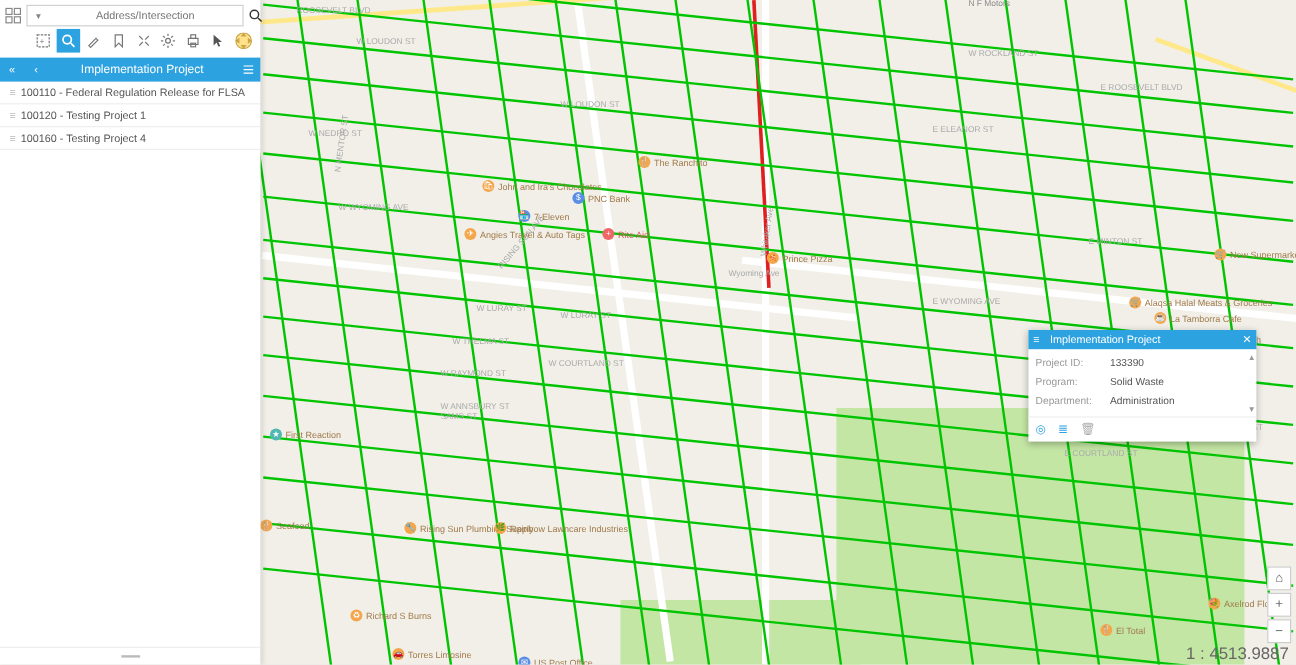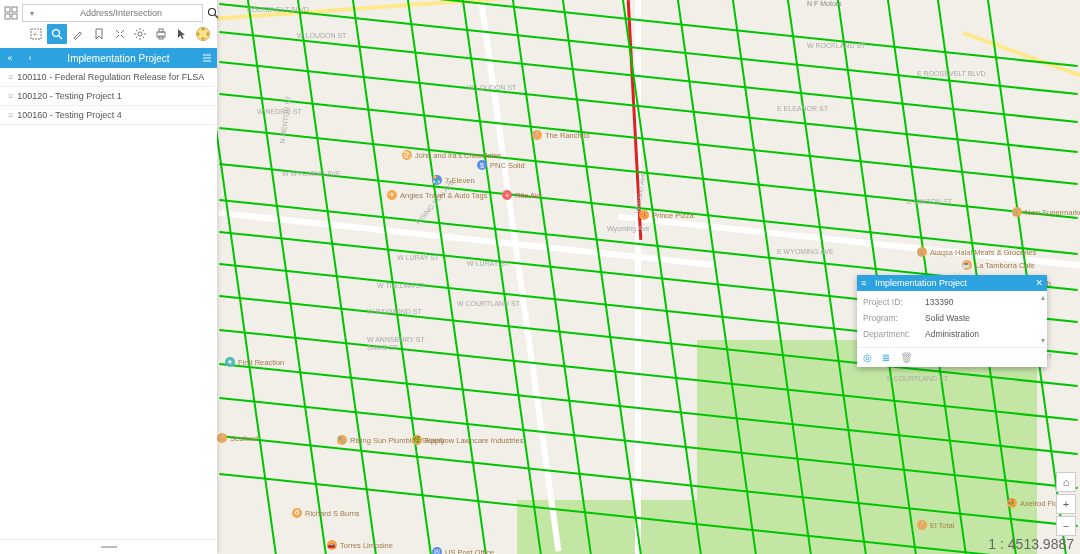--- a/index.html
+++ b/index.html
@@ -441,21 +441,21 @@
     <div class="street-label" style="left:200px;top:220px; transform:rotate(-50deg);">RISING SUN AVE</div>
     <div class="street-label" style="left:390px;top:225px;">Wyoming Ave</div>
     <div class="street-label" style="left:420px;top:210px;transform:rotate(-82deg);">Whitaker Ave</div>
 
     <div class="poi" style="left:185px;top:150px;">
         <span class="dot">🛍</span>
         <span>John and Ira's Chocolates</span>
       </div>
     <div class="poi blue" style="left:260px;top:160px;">
         <span class="dot">$</span>
-        <span>PNC Solid</span>
+        <span>PNC Bank</span>
       </div>
     <div class="poi" style="left:315px;top:130px;">
         <span class="dot">🍴</span>
         <span>The Ranchito</span>
       </div>
     <div class="poi blue" style="left:215px;top:175px;">
         <span class="dot">🏪</span>
         <span>7-Eleven</span>
       </div>
     <div class="poi" style="left:170px;top:190px;">
@@ -463,21 +463,21 @@
         <span>Angies Travel &amp; Auto Tags</span>
       </div>
     <div class="poi" style="left:285px;top:190px;color:#d8595b;">
         <span class="dot" style="background:#e66">+</span>
         <span>Rite Aid</span>
       </div>
     <div class="poi" style="left:422px;top:210px;">
         <span class="dot">🍕</span>
         <span>Prince Pizza</span>
       </div>
-    <div class="poi" style="left:652px;top:247px;padding-left:48px;">
+    <div class="poi" style="left:676px;top:247px;padding-left:48px;">
         <span class="dot">🛒</span>
         <span>Alaqsa Halal Meats &amp; Groceries</span>
       </div>
     <div class="poi" style="left:745px;top:260px;">
         <span class="dot">☕</span>
         <span>La Tamborra Cafe</span>
       </div>
     <div class="poi" style="left:760px;top:278px;">
         <span class="dot">⛪</span>
         <span>Jerusalem Church</span>

